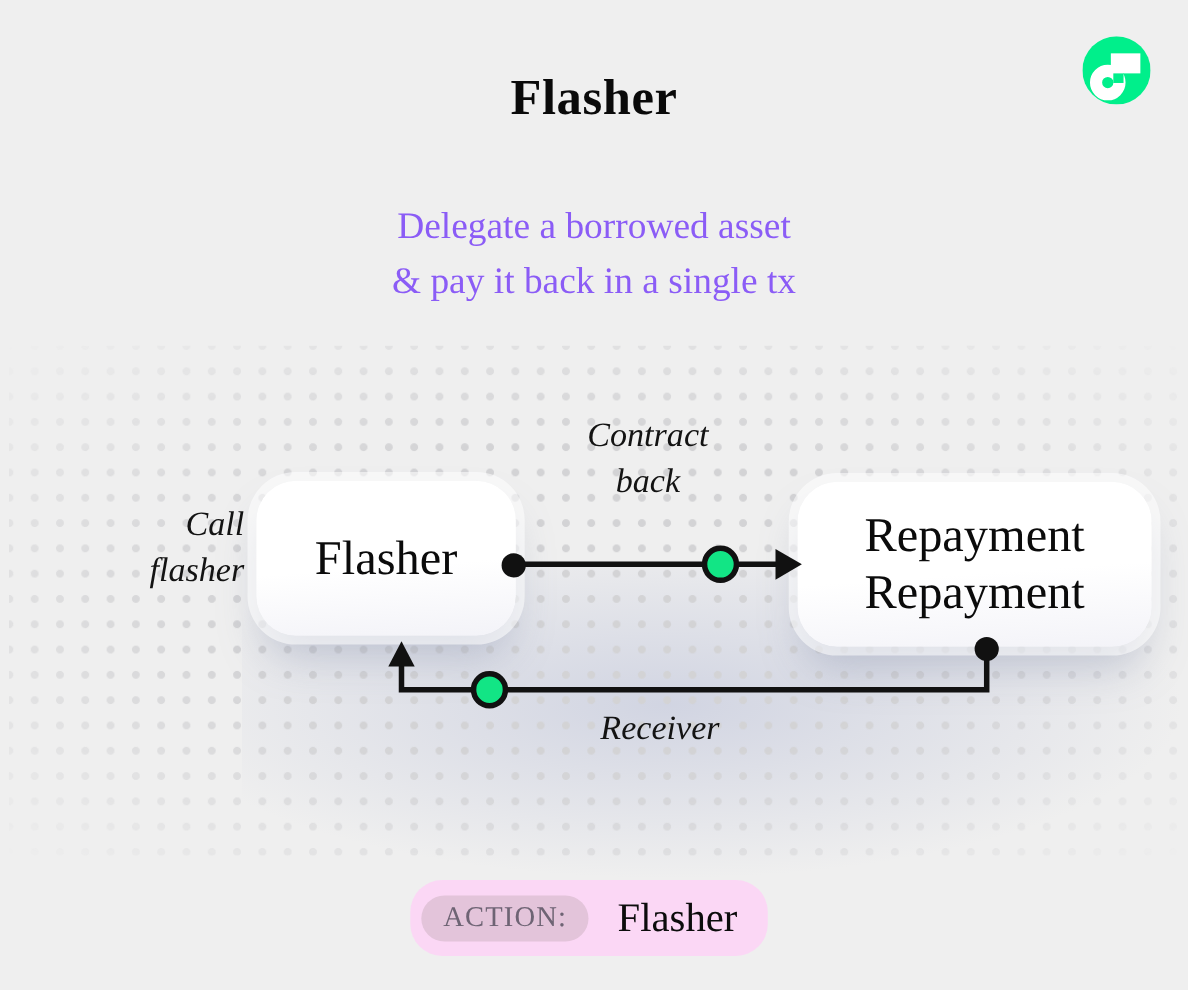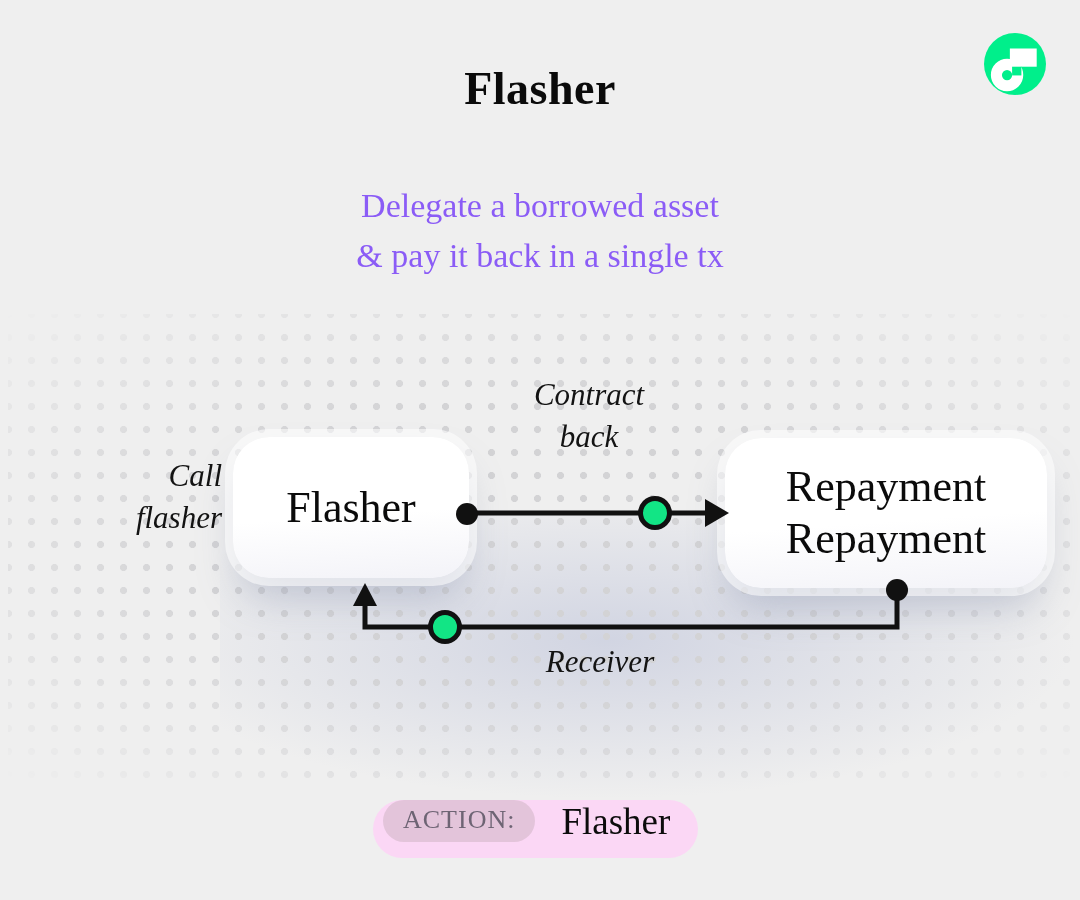--- a/index.html
+++ b/index.html
@@ -48,23 +48,23 @@
     background:linear-gradient(176deg,#ffffff 55%,#f3f3f8);
     border-radius:36px;
     box-shadow:0 0 0 8px rgba(255,255,255,0.55), 0 24px 40px -6px rgba(122,132,164,0.38);
     display:flex;align-items:center;justify-content:center;
     text-align:center;font-size:44px;color:#0b0b0b;
   }
   .node-flasher{left:233px;top:437px;width:236px;height:141px;}
   .node-receiver{left:725px;top:438px;width:322px;height:150px;line-height:52px;}
   .arrows{position:absolute;left:0;top:0;pointer-events:none;}
   .badge{
-    position:absolute;left:373px;top:800px;height:58px;
+    position:absolute;left:373px;top:800px;height:69px;
     background:#fbd7f5;border-radius:29px;
-    display:flex;align-items:flex-start;
+    display:flex;align-items:center;
     padding:0 28px 0 10px;box-sizing:border-box;
   }
   .badge-chip{
     background:#e3c4da;border-radius:21px;
     padding:5px 20px 7px 20px;
     font-size:26px;letter-spacing:1px;color:#6e6474;
   }
   .badge-value{font-size:37px;color:#0c0c0c;margin-left:26px;}
 </style>
 </head>

